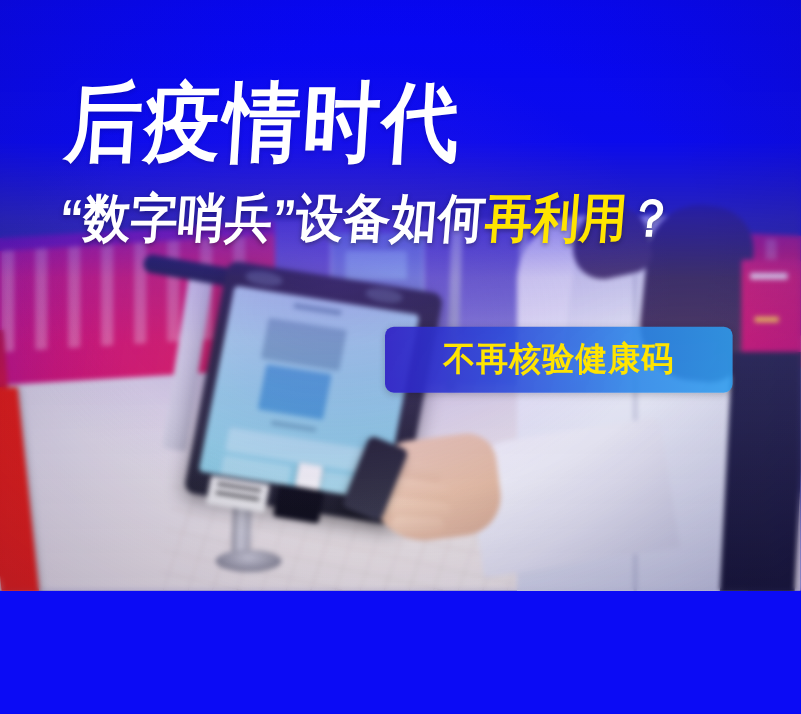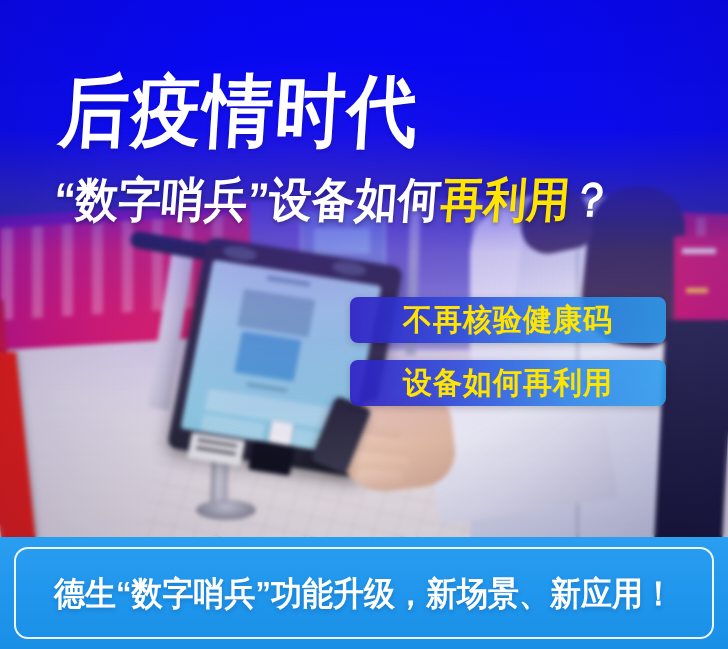--- a/index.html
+++ b/index.html
@@ -295,21 +295,21 @@
   #subtitle .hl { color:#ffe400; }
 
   
   #pill-list {
     position:absolute; left:350px; top:297px;
     width:316px;
     display:flex; flex-direction:column; gap:17px;
   }
   .pill {
     position:relative;
-    height:46px;
+    height:60px;
     border-radius:8px;
     background:linear-gradient(90deg, rgba(47,32,196,.92) 0%, rgba(44,74,216,.90) 34%, rgba(42,134,232,.88) 72%, rgba(45,156,238,.88) 100%);
     display:flex; align-items:center; justify-content:center;
     box-shadow:0 2px 7px rgba(0,0,0,.20);
   }
   .pill span {
     font-size:29px; font-weight:bold; color:#ffe400;
     letter-spacing:1px; line-height:1;
     transform:scaleY(1.05);
     white-space:nowrap;
@@ -430,24 +430,16 @@
 
     <div id="subtitle">
       <span>“数字哨兵”设备如何</span><span class="hl">再利用</span><span>？</span>
     </div>
   </div>
 
   <div id="pill-list">
     <div class="pill">
       <span>不再核验健康码</span>
     </div>
-    <div class="pill">
-      <span>设备如何再利用</span>
-    </div>
   </div>
 
-  <div id="bottom-banner">
-    <div id="banner-frame">
-      <div id="banner-text">德生“数字哨兵”功能升级，新场景、新应用！</div>
-    </div>
-  </div>
 
 </div>
 
 </body></html>

